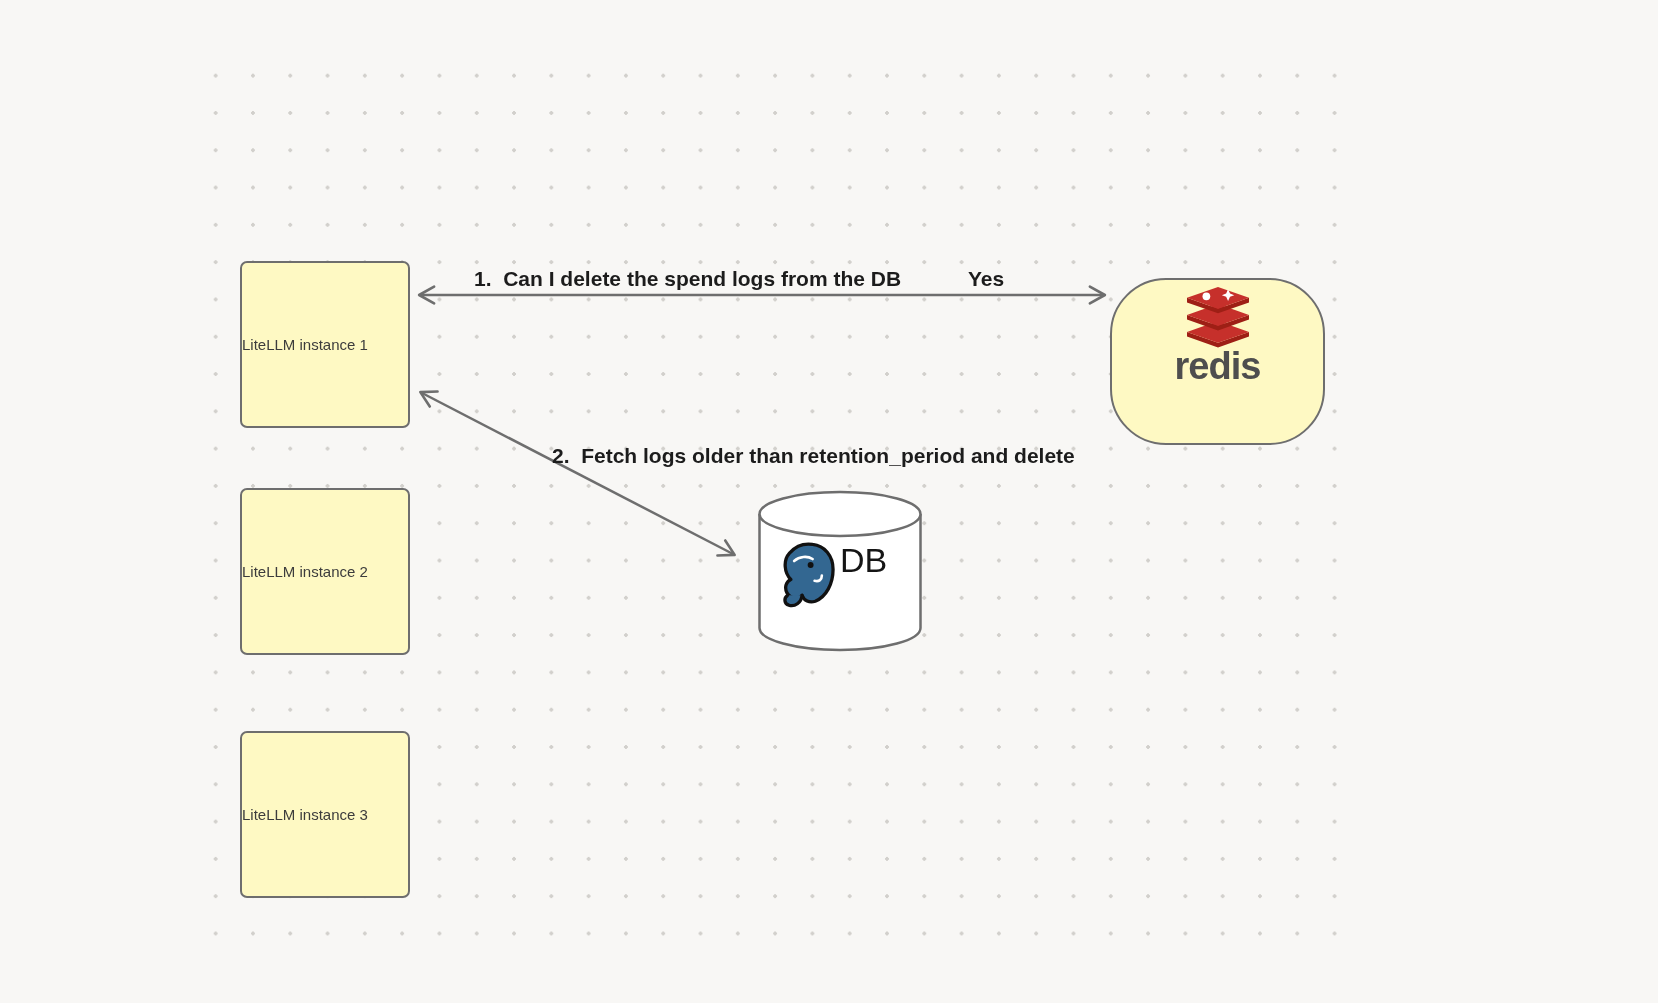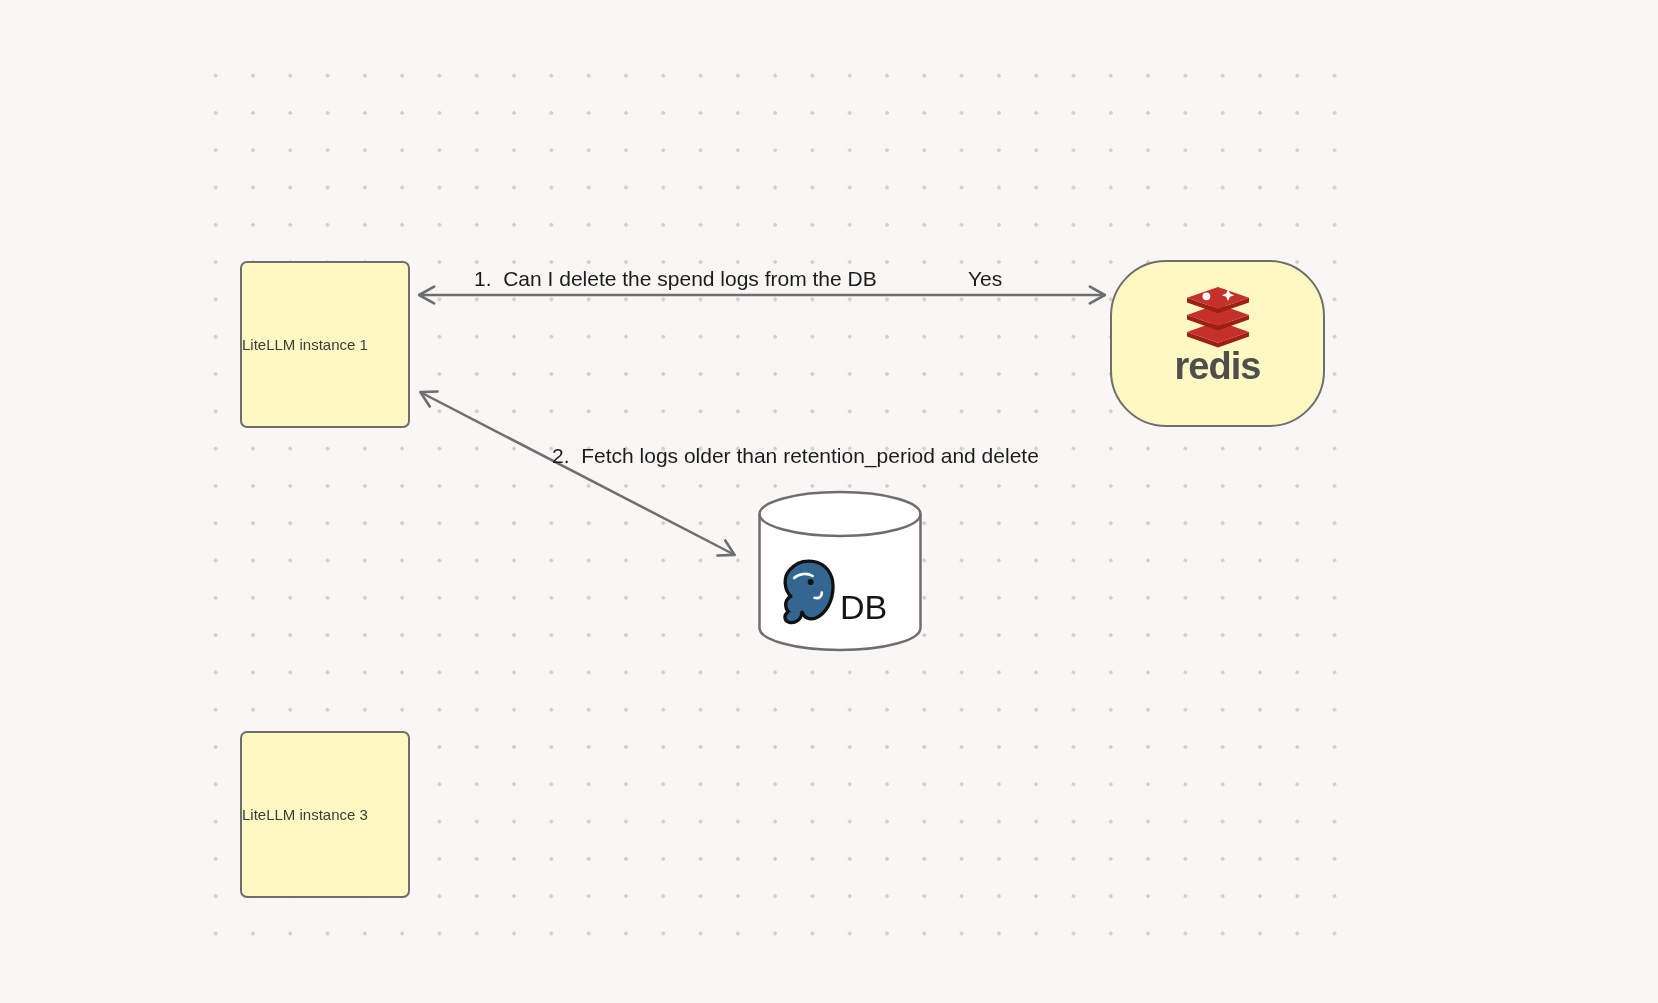--- a/index.html
+++ b/index.html
@@ -41,26 +41,26 @@
     left: 240px;
     width: 170px;
     height: 167px;
   }
   .node-label {
     font-size: 15px;
     color: #3c3c3c;
     text-align: center;
   }
   .redis-node {
-    left: 1110px; top: 260px;
+    left: 1110px; top: 278px;
     width: 215px; height: 167px;
     border-radius: 56px;
     flex-direction: column;
     gap: 0px;
-    padding-top: 25px;
+    padding-top: 7px;
   }
   .redis-word {
     font-size: 38px;
     font-weight: 700;
     letter-spacing: -1px;
     color: #4e4e4e;
     line-height: 1;
     margin-top: -2px;
   }
   .db-node {
@@ -71,33 +71,33 @@
   .db-cylinder-svg {
     position: absolute;
     left: 0; top: 0;
   }
   .db-inner {
     position: absolute;
     left: 0; top: 52px;
     width: 100%;
     height: 86px;
     display: flex;
-    align-items: flex-end;
+    align-items: flex-start;
     justify-content: center;
     transform: translateX(-10px);
   }
   .db-word {
     font-size: 34px;
     color: #151515;
     margin-left: 1px;
   }
   .edge-label {
     position: absolute;
     font-size: 21px;
-    font-weight: 400;
+    font-weight: 700;
     color: #1c1c1c;
     white-space: pre;
   }
 </style>
 </head>
 <body>
 
 <div class="canvas">
 
   <div class="dots"></div>
@@ -109,20 +109,23 @@
       </marker>
     </defs>
     <line x1="421" y1="295" x2="1103" y2="295" stroke="#6e6e6e" stroke-width="2.5" marker-start="url(#arrowhead)" marker-end="url(#arrowhead)"></line>
     <line x1="422" y1="393" x2="733" y2="554" stroke="#6e6e6e" stroke-width="2.5" marker-start="url(#arrowhead)" marker-end="url(#arrowhead)"></line>
   </svg>
 
   <div class="node litellm-node" style="top:261px">
     <span class="node-label">LiteLLM instance 1</span>
   </div>
 
+  <div class="node litellm-node" style="top:488px">
+    <span class="node-label">LiteLLM instance 2</span>
+  </div>
 
   <div class="node litellm-node" style="top:731px">
     <span class="node-label">LiteLLM instance 3</span>
   </div>
 
   <div class="node redis-node">
     <svg width="80" height="62" viewBox="0 0 90 80">
 
       <g>
         <path d="M5 58 L5 64 L45 78 L85 64 L85 58 L45 72 Z" fill="#9e1f15"></path>

